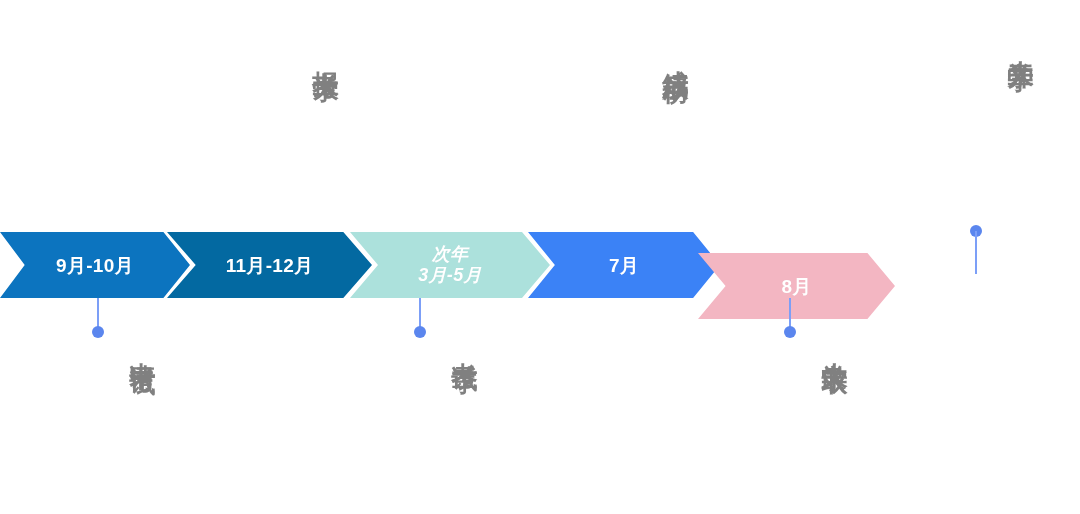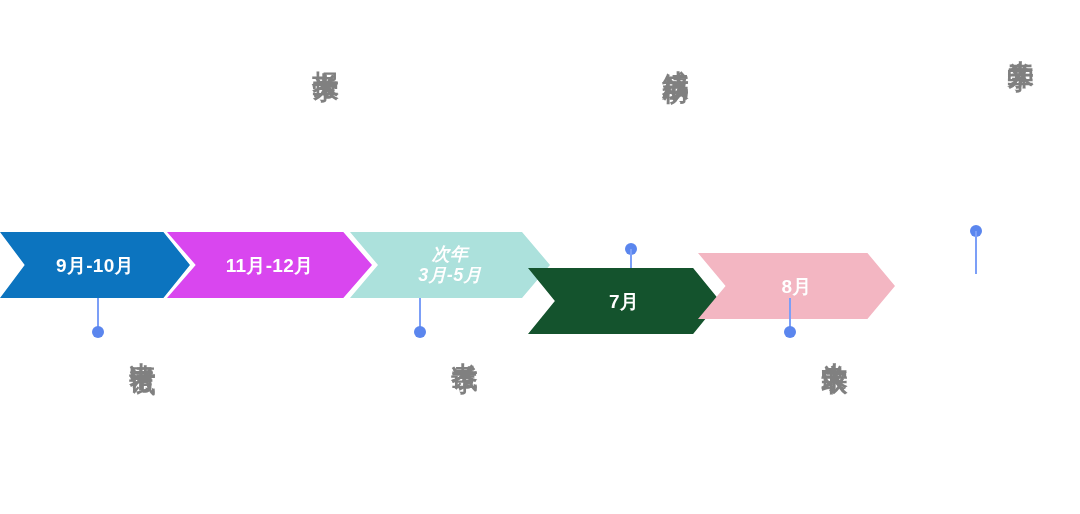--- a/index.html
+++ b/index.html
@@ -119,30 +119,30 @@
     <div class="callout-dot" style="top:185px;"></div>
     <div class="callout-line" style="top:191px; height:43px;"></div>
   </div>
 
   <div id="timeline-band">
 
     <div class="chevron shape-start" style="left:0px; width:190px; background:#0C74BF;">
       <div class="chevron-label">9月-10月</div>
     </div>
 
-    <div class="chevron shape-mid" style="left:167px; width:205px; background:#d946ef;">
+    <div class="chevron shape-mid" style="left:167px; width:205px; background:#0369a1;">
       <div class="chevron-label">11月-12月</div>
     </div>
 
     <div class="chevron shape-mid" style="left:350px; width:200px; background:#ACE1DC;">
       <div class="chevron-label two-line">次年
 3月-5月</div>
     </div>
 
-    <div class="chevron shape-mid" style="left:528px; width:192px; background:#14532d;margin-top:36px;">
+    <div class="chevron shape-mid" style="left:528px; width:192px; background:#3b82f6;">
         <div class="chevron-label">7月</div>
     </div>
 
     <div class="chevron shape-mid" style="left:698px; width:197px; background:#F3B6C2;margin-top:21px;">
       <div class="chevron-label">8月</div>
     </div>
 
 
   </div>
 

